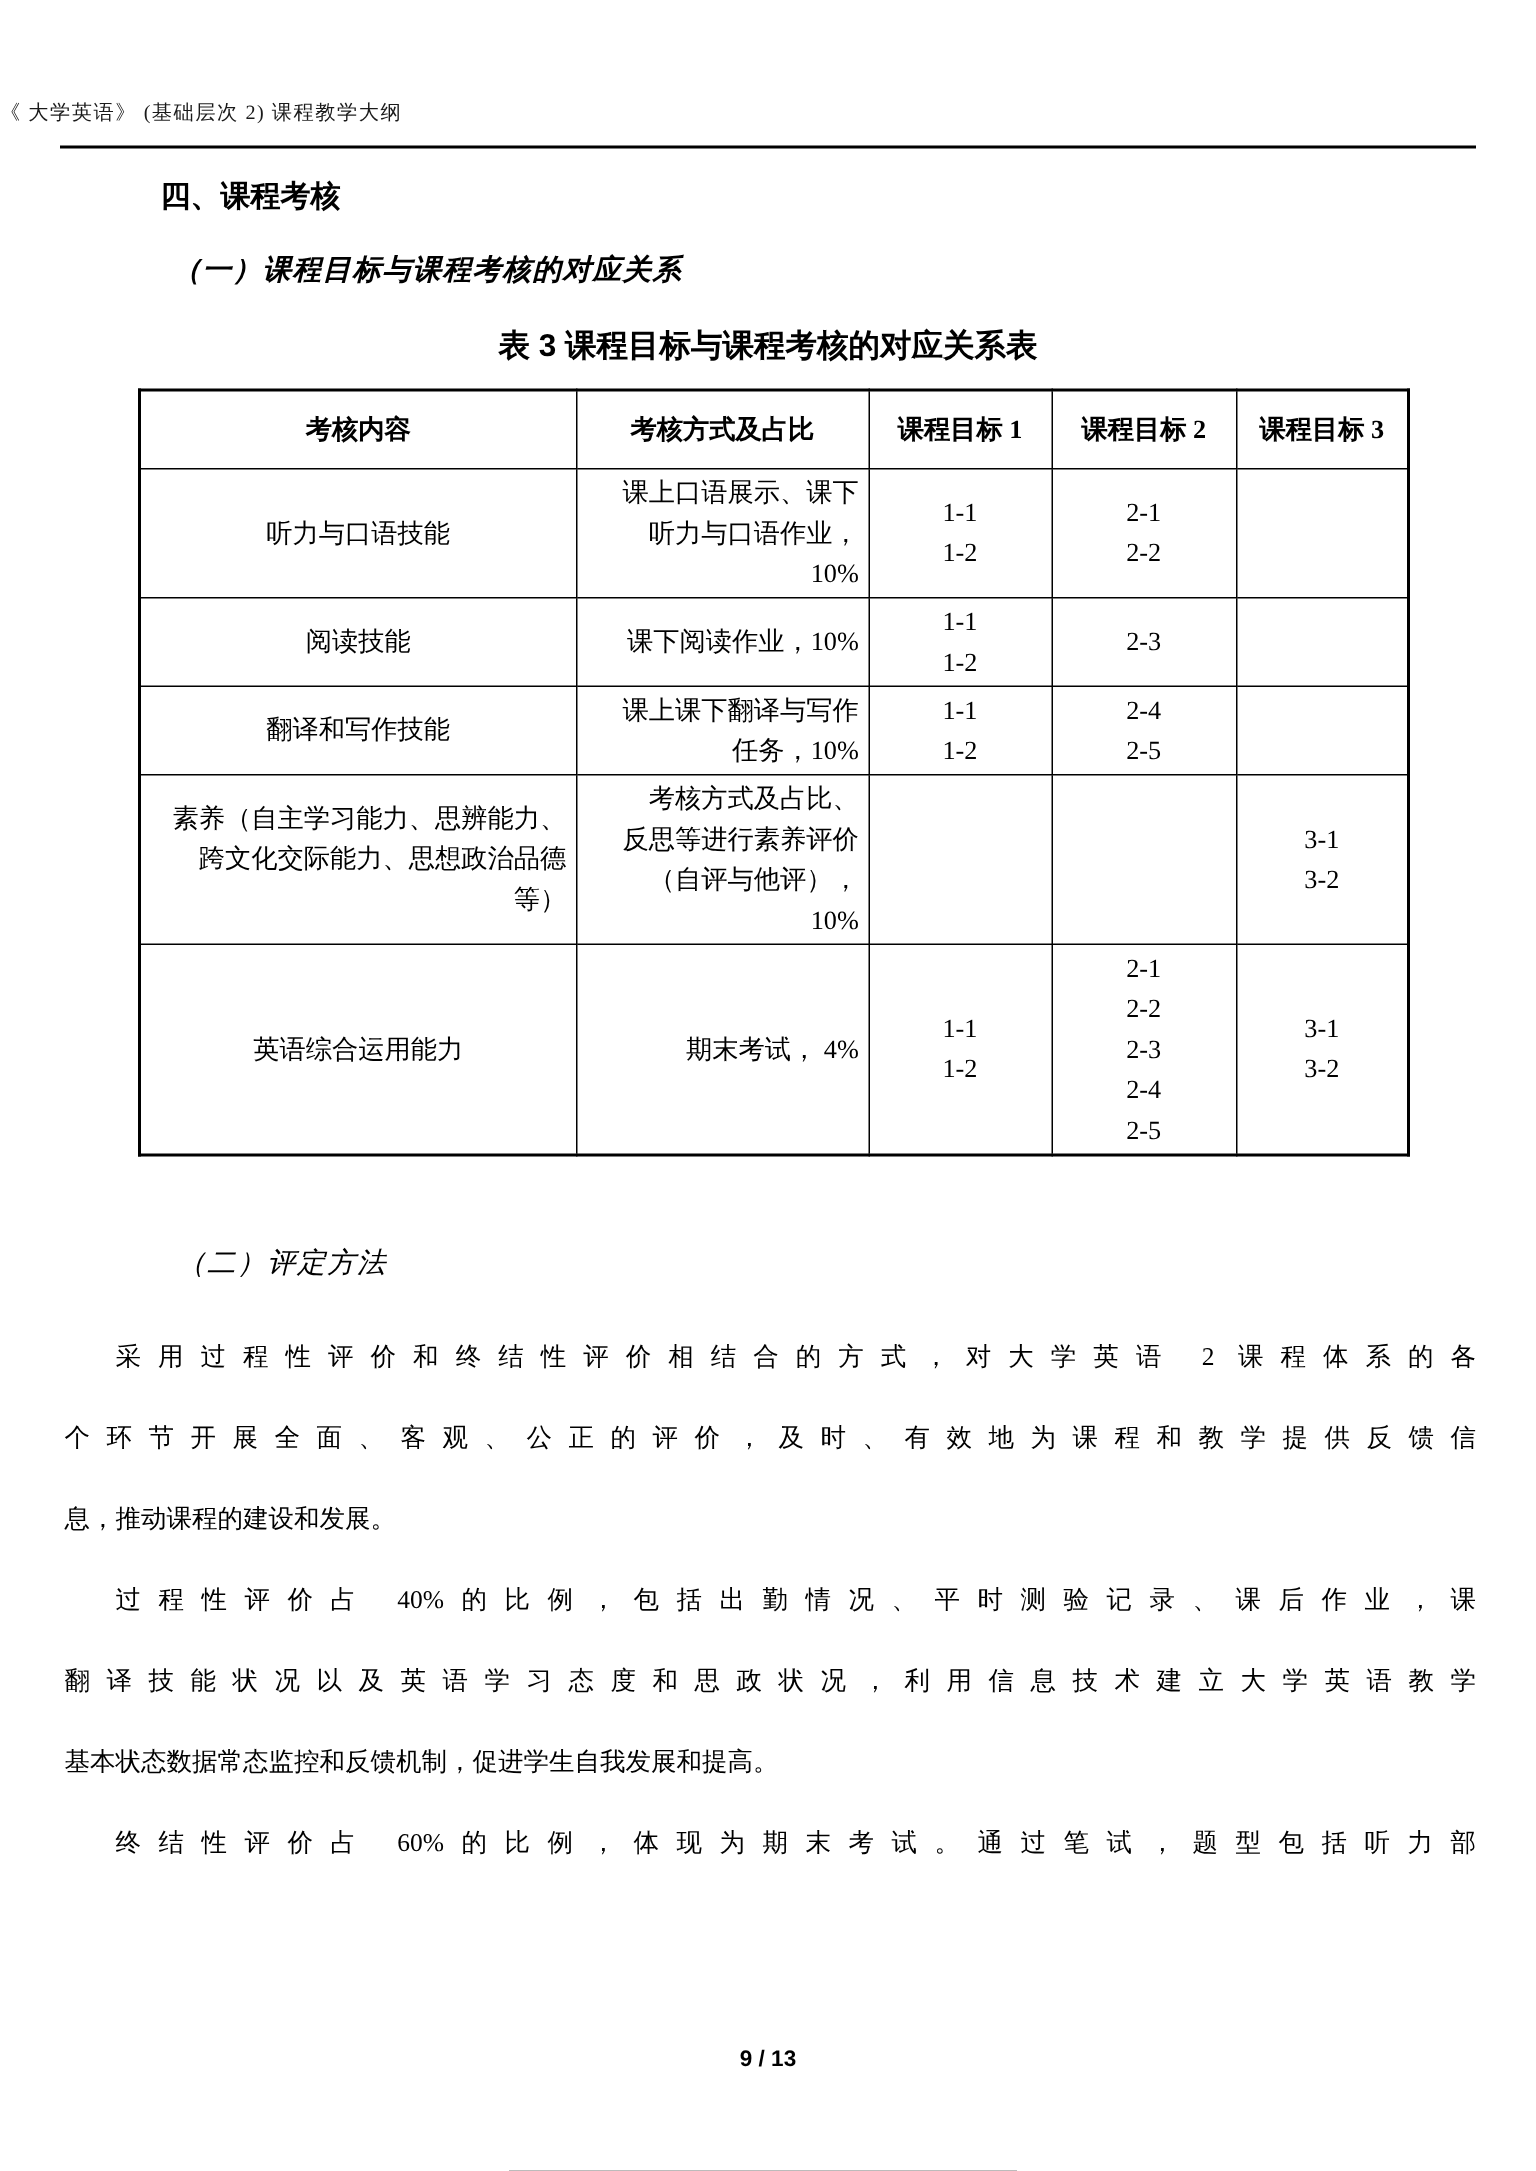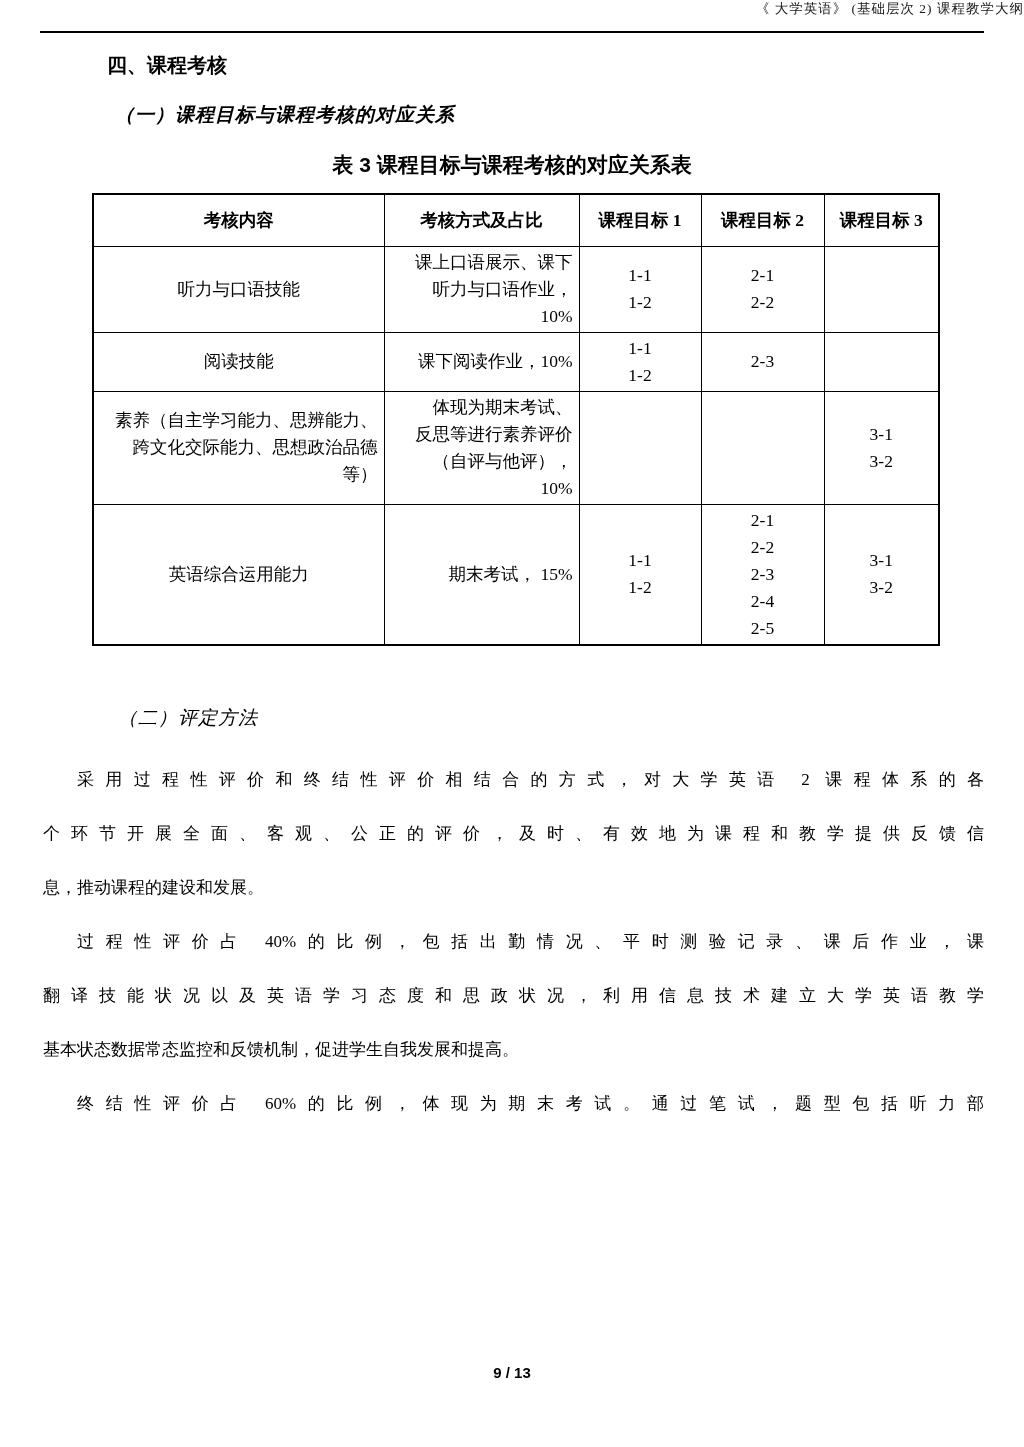--- a/index.html
+++ b/index.html
@@ -8,21 +8,22 @@
     position: relative;
     width: 1024px;
     height: 1447px;
     margin: 0 auto;
     background: #ffffff;
     color: #000000;
     font-family: "Liberation Serif", "DejaVu Serif", serif;
     overflow: hidden;
   }
   .doc-header {
-    text-align: right;
+    padding-top: 66px;
+    text-align: left;
     font-size: 13.5px;
     letter-spacing: 1px;
     color: #1a1a1a;
   }
   .header-rule {
     margin: 13px 40px 0 40px;
     border-bottom: 2px solid #000;
   }
   .main-heading {
     margin: 18px 0 0 107px;
@@ -159,45 +160,63 @@
           </td>
           <td class="al-center">
             <div>1-1</div>
             <div>1-2</div>
           </td>
           <td class="al-center">
             <div>2-3</div>
           </td>
           <td class="al-center"></td>
         </tr>
+        <tr class="r2">
+          <td class="al-center">
+            <div>翻译和写作技能</div>
+          </td>
+          <td class="al-left">
+            <div>课上课下翻译与写作</div>
+            <div>任务，10%</div>
+          </td>
+          <td class="al-center">
+            <div>1-1</div>
+            <div>1-2</div>
+          </td>
+          <td class="al-center">
+            <div>2-4</div>
+            <div>2-5</div>
+          </td>
+          <td class="al-center"></td>
+        </tr>
         <tr class="r3">
           <td class="al-left">
             <div>素养（自主学习能力、思辨能力、</div>
             <div>跨文化交际能力、思想政治品德</div>
             <div>等）</div>
           </td>
           <td class="al-left">
-            <div>体现为期末考试、</div>
+            <div>考核方式及占比、</div>
             <div>反思等进行素养评价</div>
             <div>（自评与他评），</div>
             <div>10%</div>
           </td>
           <td class="al-center"></td>
           <td class="al-center"></td>
           <td class="al-center">
             <div>3-1</div>
             <div>3-2</div>
           </td>
         </tr>
         <tr class="r4">
           <td class="al-center">
             <div>英语综合运用能力</div>
           </td>
           <td class="al-left">
-            <div>期末考试，  15%</div>
+            <div>期末考试，  4%</div>
           </td>
           <td class="al-center">
             <div>1-1</div>
             <div>1-2</div>
           </td>
           <td class="al-center">
             <div>2-1</div>
             <div>2-2</div>
             <div>2-3</div>
             <div>2-4</div>

